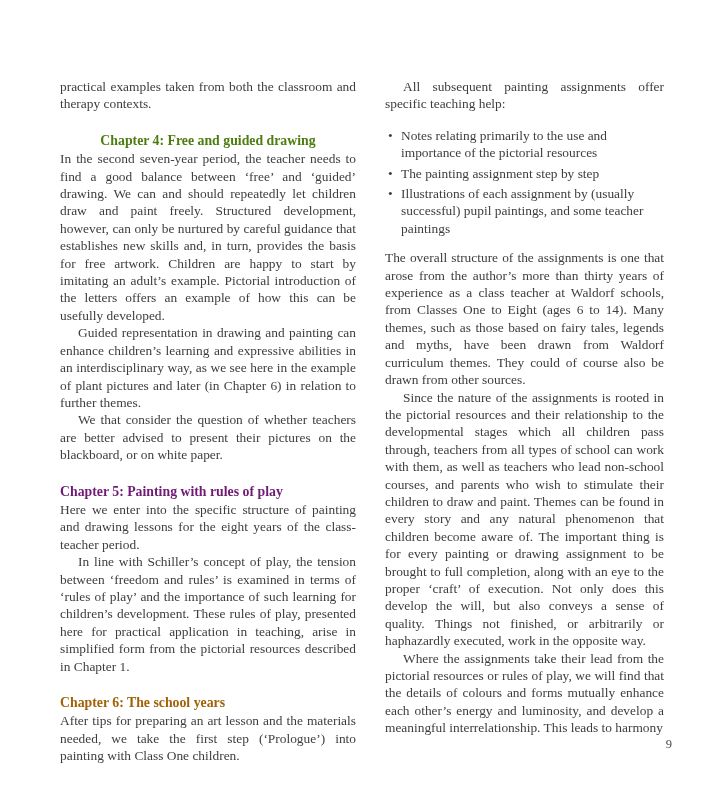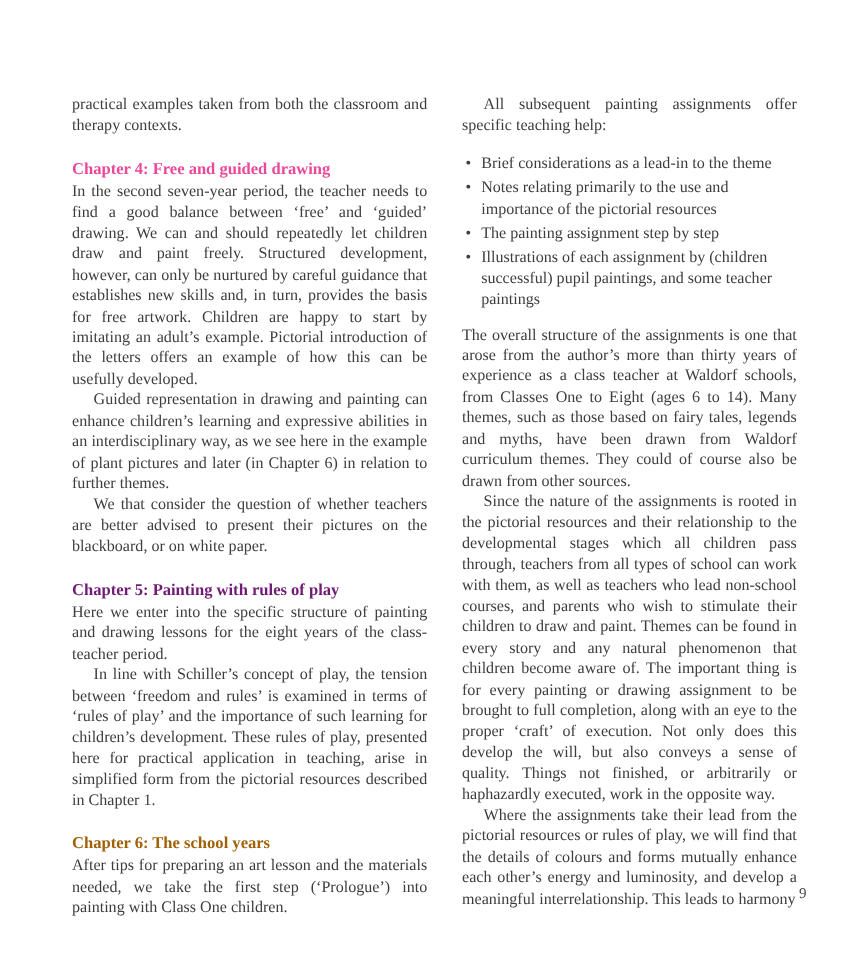--- a/index.html
+++ b/index.html
@@ -24,21 +24,21 @@
     margin: 0;
     text-align: justify;
   }
   p.indent { text-indent: 18px; }
   h2.ch {
     margin: 19px 0 1px 0;
     font-size: 13.8px;
     line-height: 17.4px;
     font-weight: bold;
   }
-  .ch-green { color: #ec4899; }
+  .ch-green { color: #4d7c0f; text-align: center; }
   .ch-pink  { color: #701a75; }
   .ch-gray  { color: #a16207; }
   ul.bullets {
     list-style: none;
     margin: 14px 0 12px 0;
     padding: 0;
     text-align: left;
   }
   ul.bullets li {
     position: relative;
@@ -79,24 +79,23 @@
     <p class="body-p indent">In line with Schiller’s concept of play, the tension between ‘freedom and rules’ is examined in terms of ‘rules of play’ and the importance of such learning for children’s development. These rules of play, presented here for practical application in teaching, arise in simplified form from the pictorial resources described in Chapter 1.</p>
 
     <h2 class="ch ch-gray">Chapter 6: The school years</h2>
     <p class="body-p">After tips for preparing an art lesson and the materials needed, we take the first step (‘Prologue’) into painting with Class One children.</p>
   </div>
 
   <div class="col col-right">
     <p class="body-p indent">All subsequent painting assignments offer specific teaching help:</p>
 
     <ul class="bullets">
-      <li>Brief considerations as a lead-in to the theme</li>
       <li>Notes relating primarily to the use and importance of the pictorial resources</li>
       <li>The painting assignment step by step</li>
-      <li>Illustrations of each assignment by (children successful) pupil paintings, and some teacher paintings</li>
+      <li>Illustrations of each assignment by (usually successful) pupil paintings, and some teacher paintings</li>
     </ul>
 
     <p class="body-p">The overall structure of the assignments is one that arose from the author’s more than thirty years of experience as a class teacher at Waldorf schools, from Classes One to Eight (ages 6 to 14). Many themes, such as those based on fairy tales, legends and myths, have been drawn from Waldorf curriculum themes. They could of course also be drawn from other sources.</p>
     <p class="body-p indent">Since the nature of the assignments is rooted in the pictorial resources and their relationship to the developmental stages which all children pass through, teachers from all types of school can work with them, as well as teachers who lead non-school courses, and parents who wish to stimulate their children to draw and paint. Themes can be found in every story and any natural phenomenon that children become aware of. The important thing is for every painting or drawing assignment to be brought to full completion, along with an eye to the proper ‘craft’ of execution. Not only does this develop the will, but also conveys a sense of quality. Things not finished, or arbitrarily or haphazardly executed, work in the opposite way.</p>
     <p class="body-p indent">Where the assignments take their lead from the pictorial resources or rules of play, we will find that the details of colours and forms mutually enhance each other’s energy and luminosity, and develop a meaningful interrelationship. This leads to harmony</p>
   </div>
 
   <div class="page-number">9</div>
 
 </div>

